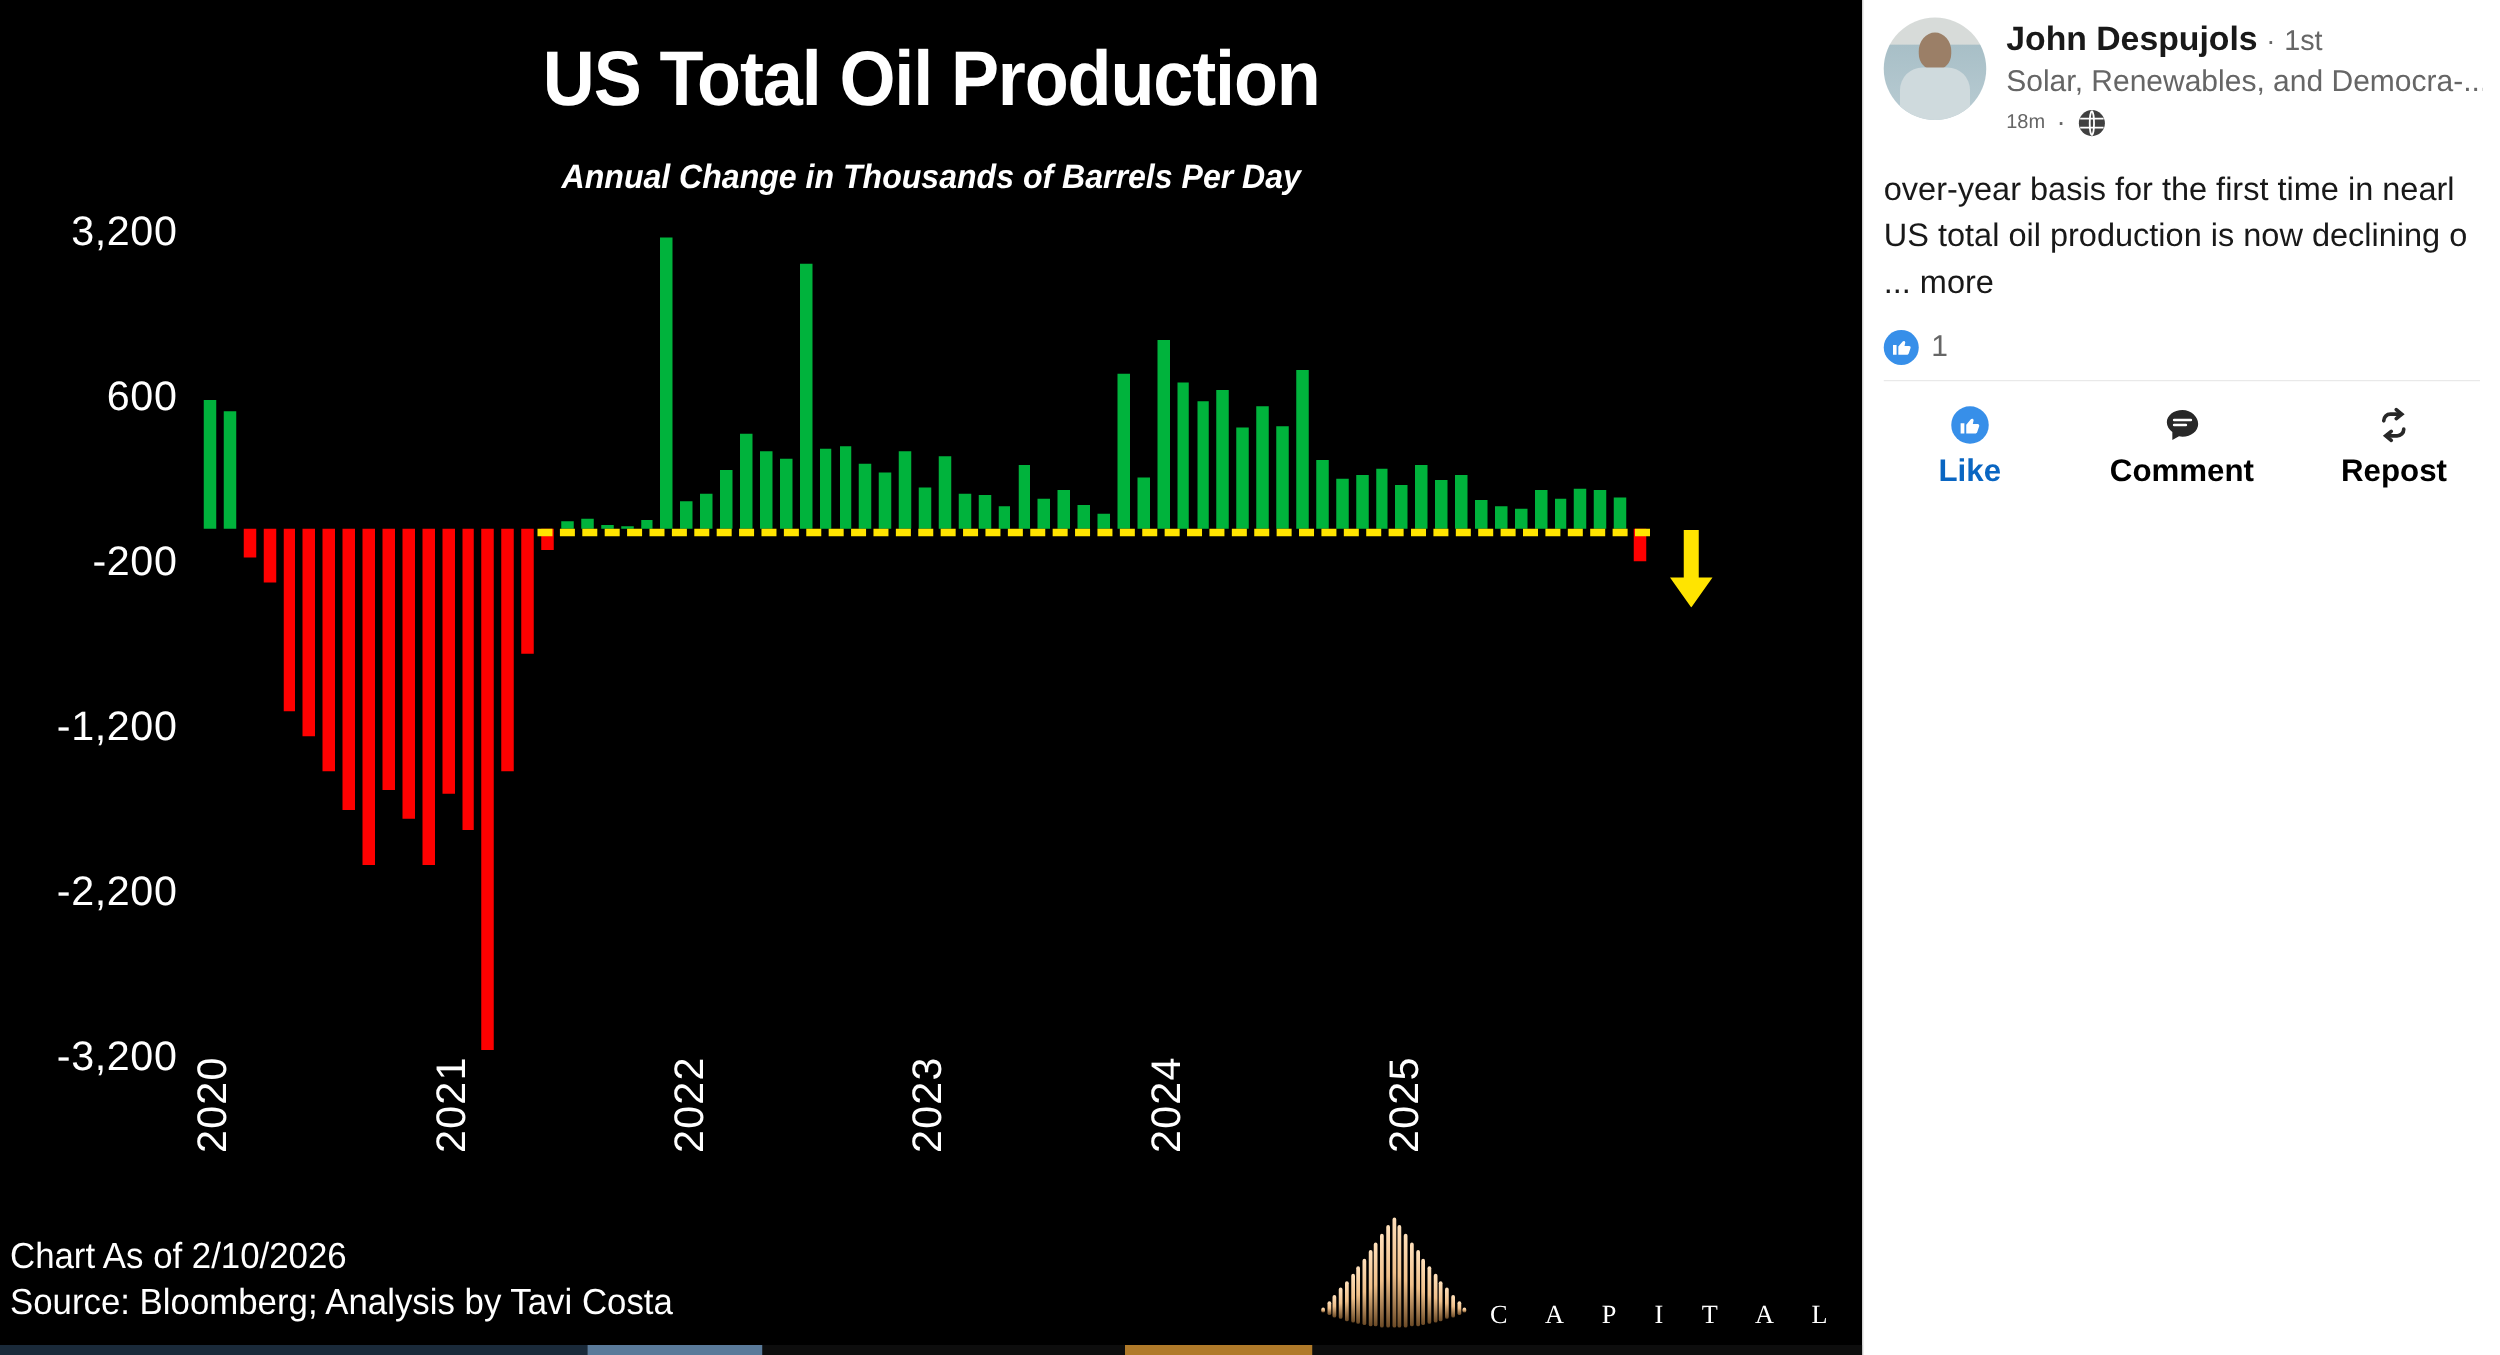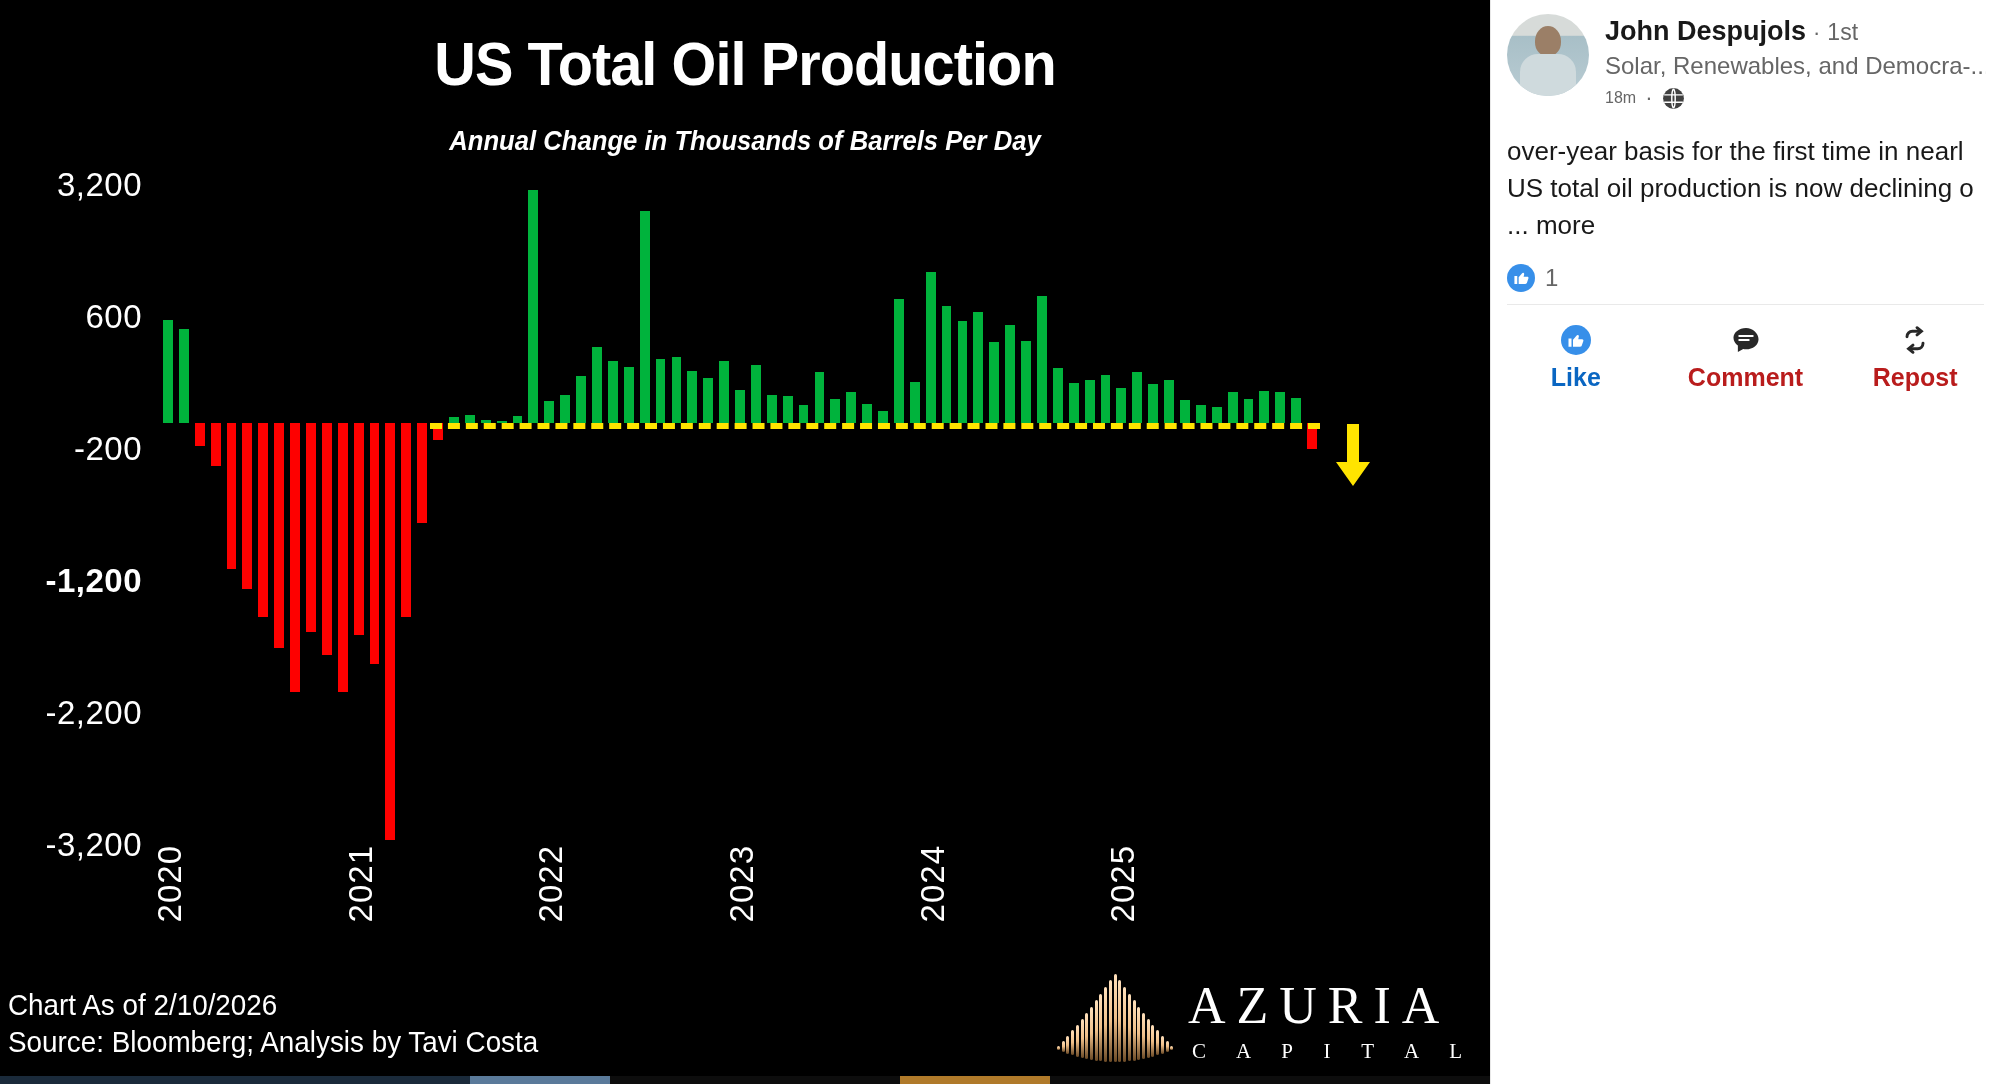--- a/index.html
+++ b/index.html
@@ -173,21 +173,21 @@
   .li-social { display:flex; align-items:center; gap:10px; padding:20px 16px 12px 16px; }
   .like-badge { width:28px; height:28px; border-radius:50%; background:#378fe9; display:flex; align-items:center; justify-content:center; }
   .like-badge svg { width:17px; height:17px; }
   .li-count { font-size:24px; color:#666; }
 
   .li-divider { height:1px; background:#e9e9e9; margin:0 16px; }
 
   .li-actions { display:flex; align-items:center; padding:12px 0 6px 0; }
   .li-action { flex:1 1 0; display:flex; flex-direction:column; align-items:center; gap:6px; padding:6px 0; cursor:pointer; }
   .li-action .ic { height:34px; display:flex; align-items:center; justify-content:center; }
-  .li-action .lbl { font-size:25px; font-weight:bold; color:#b91c1c; }
+  .li-action .lbl { font-size:25px; font-weight:bold; color:#000000; }
   .li-action.active .lbl { color:#0a66c2; }
 
   .li-comment { display:flex; align-items:center; gap:16px; padding:16px 14px 0 16px; }
   .li-c-avatar {
     width:56px; height:56px; border-radius:50%; flex:0 0 56px;
     background:linear-gradient(#bfe0f2 0%, #9ecbe6 45%, #e9a172 60%, #6aa0bb 100%);
     position:relative; overflow:hidden;
   }
   .li-c-avatar .cap { position:absolute; left:50%; top:8px; transform:translateX(-50%); width:32px; height:13px; background:#7d2430; border-radius:10px 10px 0 0; }
   .li-c-avatar .face { position:absolute; left:50%; top:18px; transform:translateX(-50%); width:28px; height:30px; background:#d08d5e; border-radius:45%; }
@@ -205,21 +205,21 @@
 
   <div class="chart-panel">
 
     <div class="title">US Total Oil Production</div>
     <div class="subtitle">Annual Change in Thousands of Barrels Per Day</div>
 
     <div class="ylabels" id="ylabels">
         <div class="ylab" style="top: 0px;">3,200</div>
         <div class="ylab" style="top: 132px;">600</div>
         <div class="ylab" style="top: 264px;">-200</div>
-        <div class="ylab" style="top: 396px; font-weight: bold;">-1,200</div>
+        <div class="ylab" style="top: 396px;">-1,200</div>
         <div class="ylab" style="top: 528px;">-2,200</div>
         <div class="ylab" style="top: 660px;">-3,200</div>
       </div>
 
     <div class="plot">
       <div class="bars" id="bars">
           <div class="bar" style="left: 3.01918px; top: 134.64px; bottom: auto; width: 9.85205px; height: 102.96px; background: rgb(0, 179, 60);"></div>
           <div class="bar" style="left: 18.9096px; top: 143.88px; bottom: auto; width: 9.85205px; height: 93.72px; background: rgb(0, 179, 60);"></div>
           <div class="bar" style="left: 34.8px; top: 237.6px; bottom: auto; width: 9.85205px; height: 23.76px; background: rgb(254, 0, 0);"></div>
           <div class="bar" style="left: 50.6904px; top: 237.6px; bottom: auto; width: 9.85205px; height: 43.56px; background: rgb(254, 0, 0);"></div>
@@ -337,21 +337,20 @@
           <div class="lb" style="left: 81.24px; height: 53.28px; bottom: 2.08333px;"></div>
           <div class="lb" style="left: 85.96px; height: 46.24px; bottom: 3px;"></div>
           <div class="lb" style="left: 90.68px; height: 39.2px; bottom: 4.08333px;"></div>
           <div class="lb" style="left: 95.4px; height: 32.16px; bottom: 5.33333px;"></div>
           <div class="lb" style="left: 100.12px; height: 25.12px; bottom: 6.75px;"></div>
           <div class="lb" style="left: 104.84px; height: 18.08px; bottom: 8.33333px;"></div>
           <div class="lb" style="left: 109.56px; height: 11.04px; bottom: 10.0833px;"></div>
           <div class="lb" style="left: 114.28px; height: 4px; bottom: 12px;"></div>
         </div>
       <div class="logo-text">
-        <span class="logo-azuria">AZURIA</span>
         <span class="logo-capital">C A P I T A L</span>
       </div>
     </div>
 
     <div class="chrome-strip">
       <div class="seg" style="left:0; width:470px; background:#1a2a3a;"></div>
       <div class="seg" style="left:470px; width:140px; background:#5a7a9a;"></div>
       <div class="seg" style="left:610px; width:290px; background:#0d0d0d;"></div>
       <div class="seg" style="left:900px; width:150px; background:#b07a2a;"></div>
       <div class="seg" style="left:1050px; width:440px; background:#0d0d0d;"></div>

